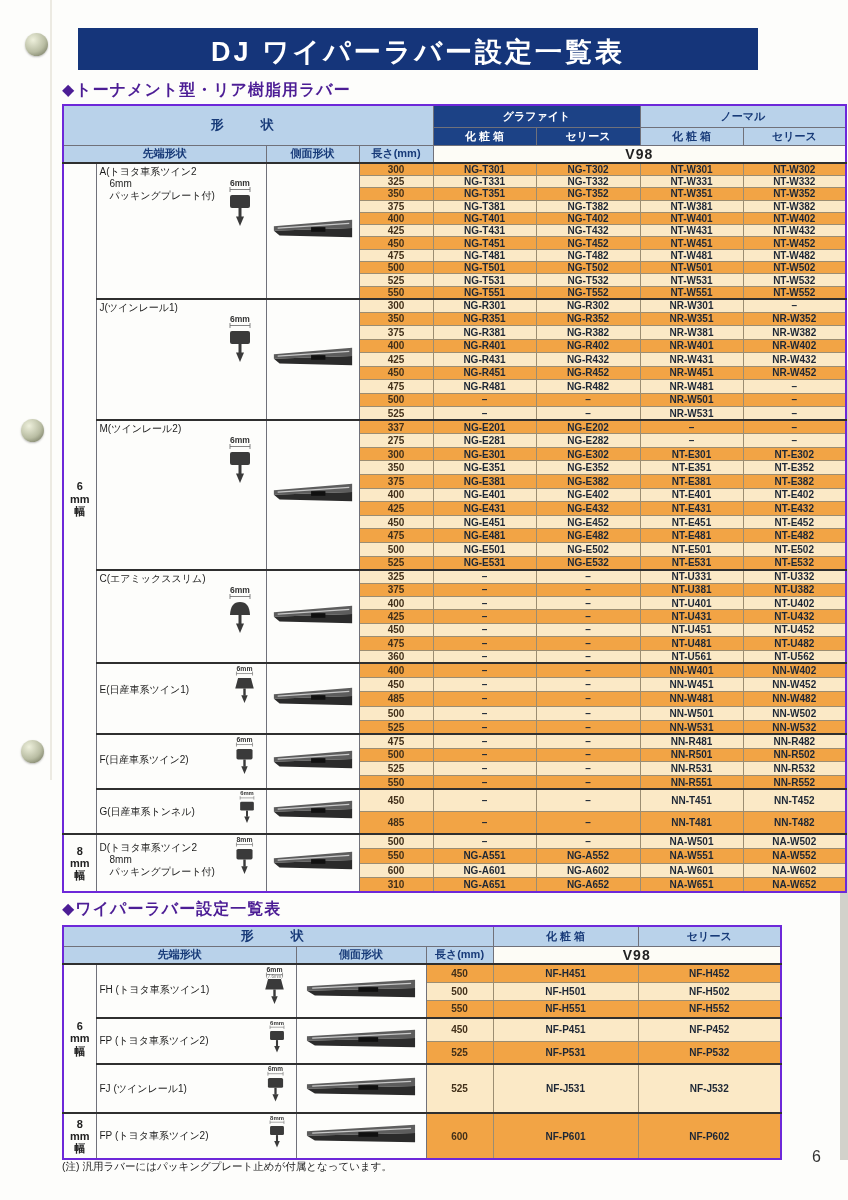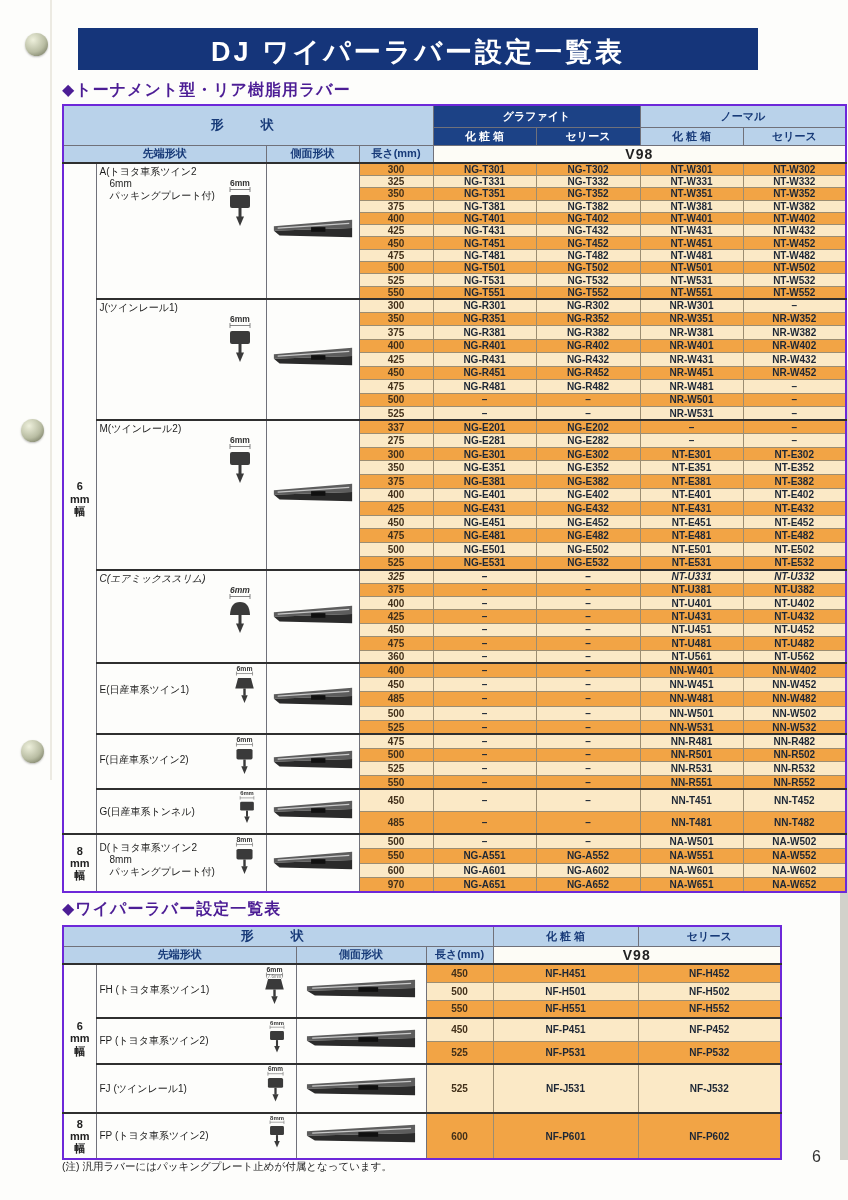--- a/index.html
+++ b/index.html
@@ -388,21 +388,21 @@
         <td class="c">NT-E501</td>
         <td class="c">NT-E502</td>
       </tr>
       <tr class="r-orange" style="height: 13.6px;">
         <td class="c len">525</td>
         <td class="c">NG-E531</td>
         <td class="c">NG-E532</td>
         <td class="c">NT-E531</td>
         <td class="c">NT-E532</td>
       </tr>
-      <tr class="r-cream sec-top" style="height: 13.4px; font-style: italic;">
+      <tr class="r-cream sec-top" style="height: 13.4px;">
         <td class="tipcell" rowspan="7">
           <div class="tipflex tall">
             <div class="seclabel">
               <div>C(エアミックススリム)</div>
             </div>
             <div class="tipicon"><svg width="46" height="54" viewBox="0 0 46 54" xmlns="http://www.w3.org/2000/svg">
                 <text x="23" y="8" font-size="8.5" font-weight="bold" text-anchor="middle" fill="#333">6mm</text>
                 <path d="M13 11.5 L33 11.5 M13 9 L13 14 M33 9 L33 14" stroke="#777" stroke-width="0.9" fill="none"></path>
                 <path d="M13 30 Q13.5 17 23 17 Q32.5 17 33 30 Z" fill="#3a3a3a"></path>
                 <line x1="23" y1="30" x2="23" y2="39" stroke="#3a3a3a" stroke-width="3"></line>
@@ -653,21 +653,21 @@
         <td class="c">NA-W552</td>
       </tr>
       <tr class="r-cream" style="height: 14.5px;">
         <td class="c len">600</td>
         <td class="c">NG-A601</td>
         <td class="c">NG-A602</td>
         <td class="c">NA-W601</td>
         <td class="c">NA-W602</td>
       </tr>
       <tr class="r-orange" style="height: 14.5px;">
-        <td class="c len">970</td>
+        <td class="c len">310</td>
         <td class="c">NG-A651</td>
         <td class="c">NG-A652</td>
         <td class="c">NA-W651</td>
         <td class="c">NA-W652</td>
       </tr>
     </tbody>
   </table>
 
 <div class="sechead" id="sec2">◆ワイパーラバー設定一覧表</div>
 <table id="t2">

